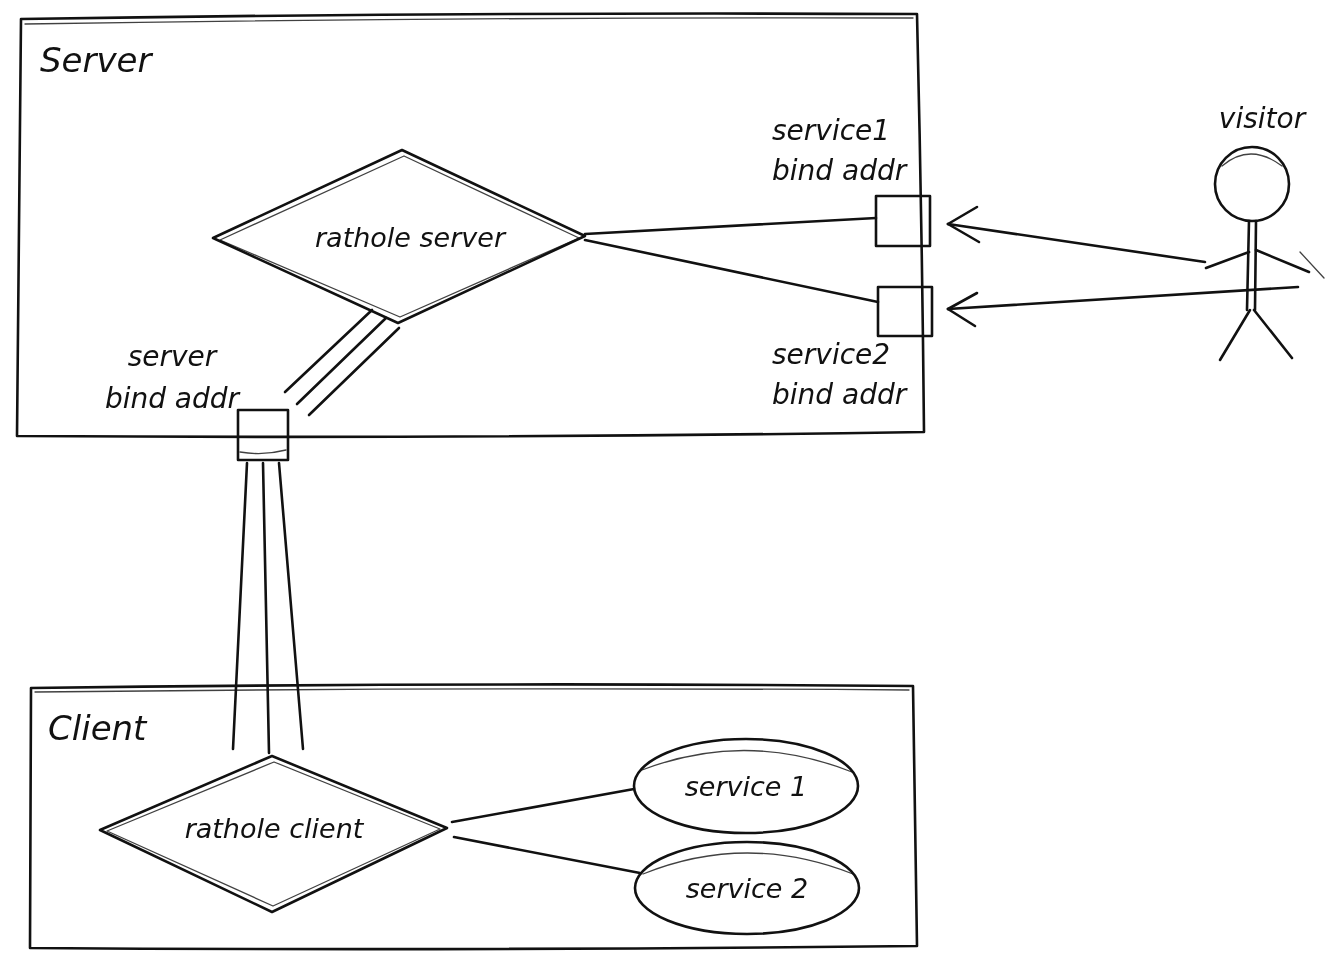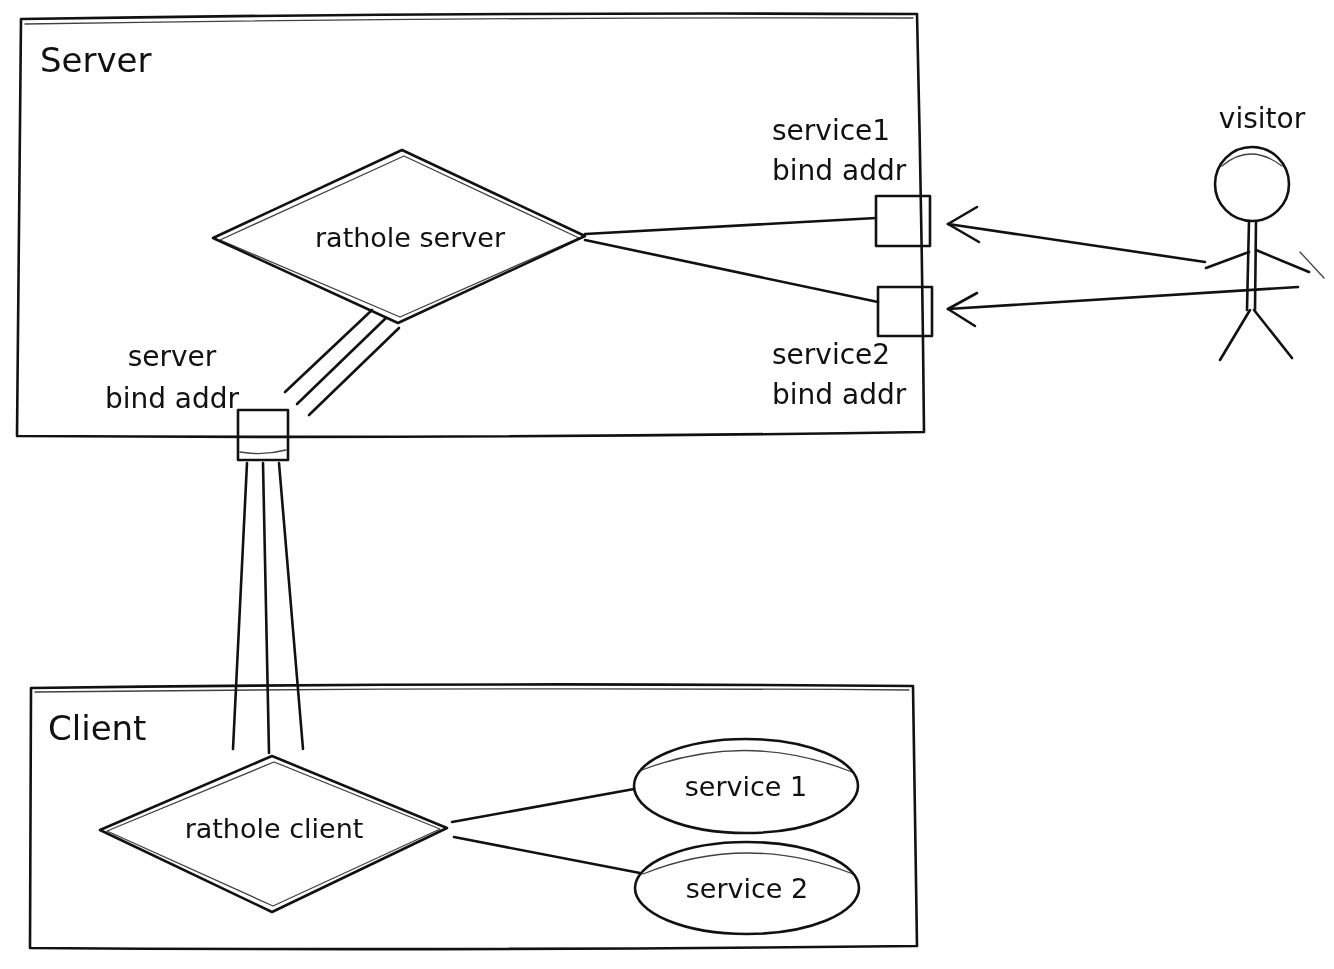--- a/index.html
+++ b/index.html
@@ -2,20 +2,21 @@
 <html><head>
 <meta charset="utf-8">
 <style>
   html, body { margin: 0; padding: 0; background: #ffffff; }
   .canvas {
     position: relative;
     width: 1334px;
     height: 969px;
     background: #ffffff;
     overflow: hidden;
+    font-style: italic;
   }
   svg { display: block; }
   .stroke {
     fill: none;
     stroke: #111111;
     stroke-width: 2.6;
     stroke-linecap: round;
     stroke-linejoin: round;
   }
   .sketch {

